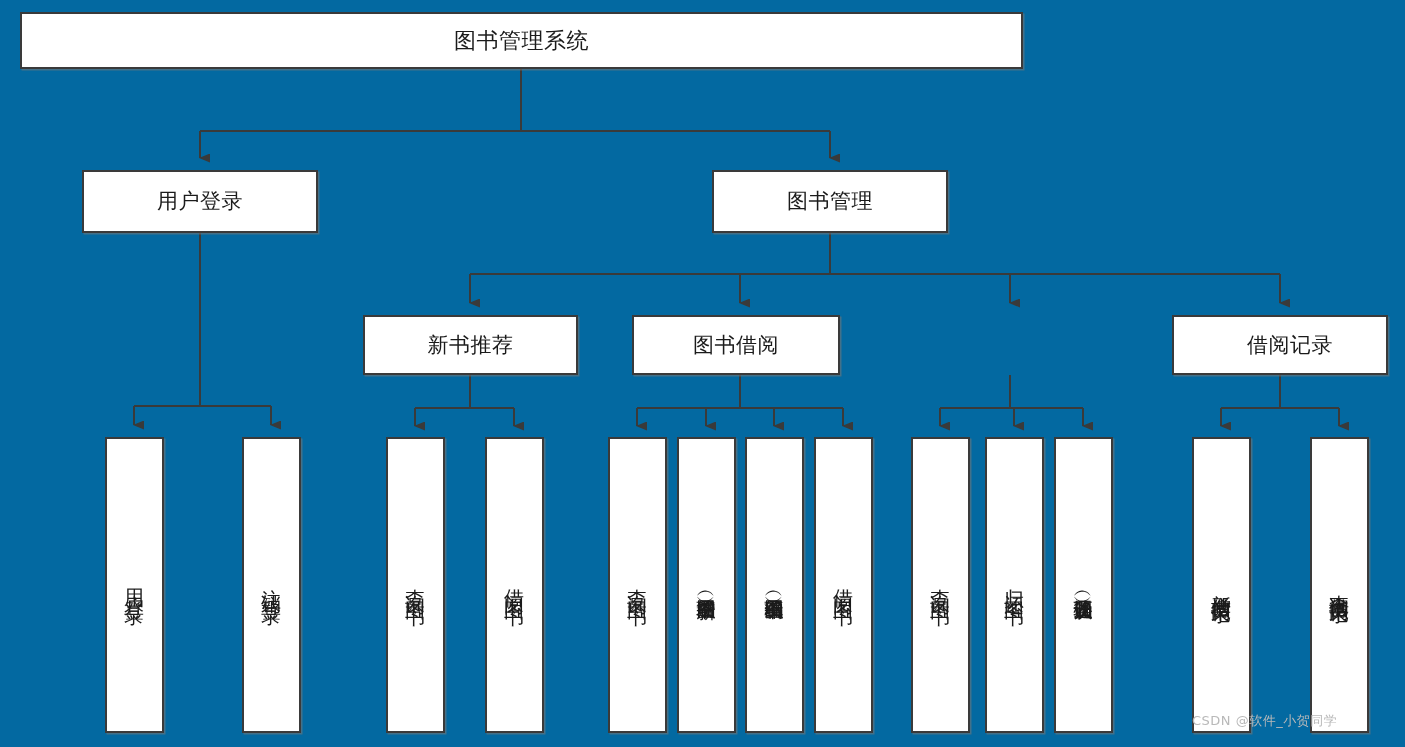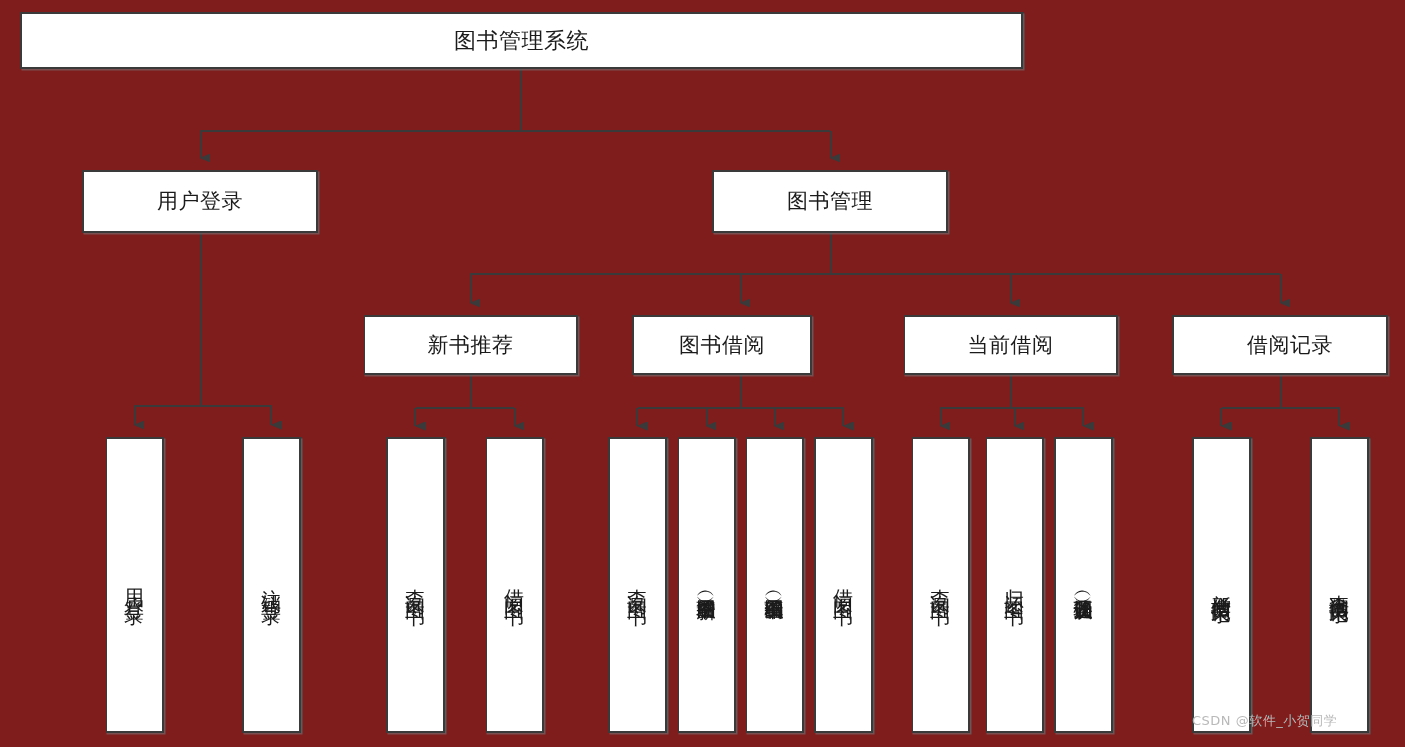--- a/index.html
+++ b/index.html
@@ -8,21 +8,21 @@
     padding: 0;
     background: #ffffff;
   }
   body {
     font-family: "DejaVu Sans", "Liberation Sans", sans-serif;
   }
   #canvas {
     position: relative;
     width: 1405px;
     height: 747px;
-    background: #7f1d1d;
+    background: #0369a1;
     overflow: hidden;
   }
   svg.wires {
     position: absolute;
     left: 0;
     top: 0;
     width: 1405px;
     height: 747px;
     pointer-events: none;
   }
@@ -136,25 +136,22 @@
   <div class="node horiz" style="left: 82px; top: 170px; width: 236px; height: 63px;">
     <span class="node-label">用户登录</span>
   </div>
   <div class="node horiz" style="left: 363px; top: 315px; width: 215px; height: 60px;">
     <span class="node-label">新书推荐</span>
   </div>
 
   <div class="node horiz" style="left: 712px; top: 170px; width: 236px; height: 63px;">
     <span class="node-label">图书管理</span>
   </div>
-  <div class="node horiz" style="left: 632px; top: 315px; width: 180px; height: 60px;">
+  <div class="node horiz" style="left: 632px; top: 315px; width: 208px; height: 60px;">
     <span class="node-label">图书借阅</span>
-  </div>
-  <div class="node horiz" style="left: 903px; top: 315px; width: 215px; height: 60px;">
-    <span class="node-label">当前借阅</span>
   </div>
   <div class="node horiz" style="left: 1172px; top: 315px; width: 216px; height: 60px; padding-left: 20px;">
     <span class="node-label">借阅记录</span>
   </div>
 
   <div class="node vert" style="left: 105px; top: 437px; width: 59px; height: 296px; padding-top: 134px;">
     <span class="node-label" style="letter-spacing: 6px; font-size: 20px;">用户登录</span>
   </div>
   <div class="node vert" style="left: 242px; top: 437px; width: 59px; height: 296px; padding-top: 134px;">
     <span class="node-label" style="letter-spacing: 6px; font-size: 20px;">注销登录</span>

